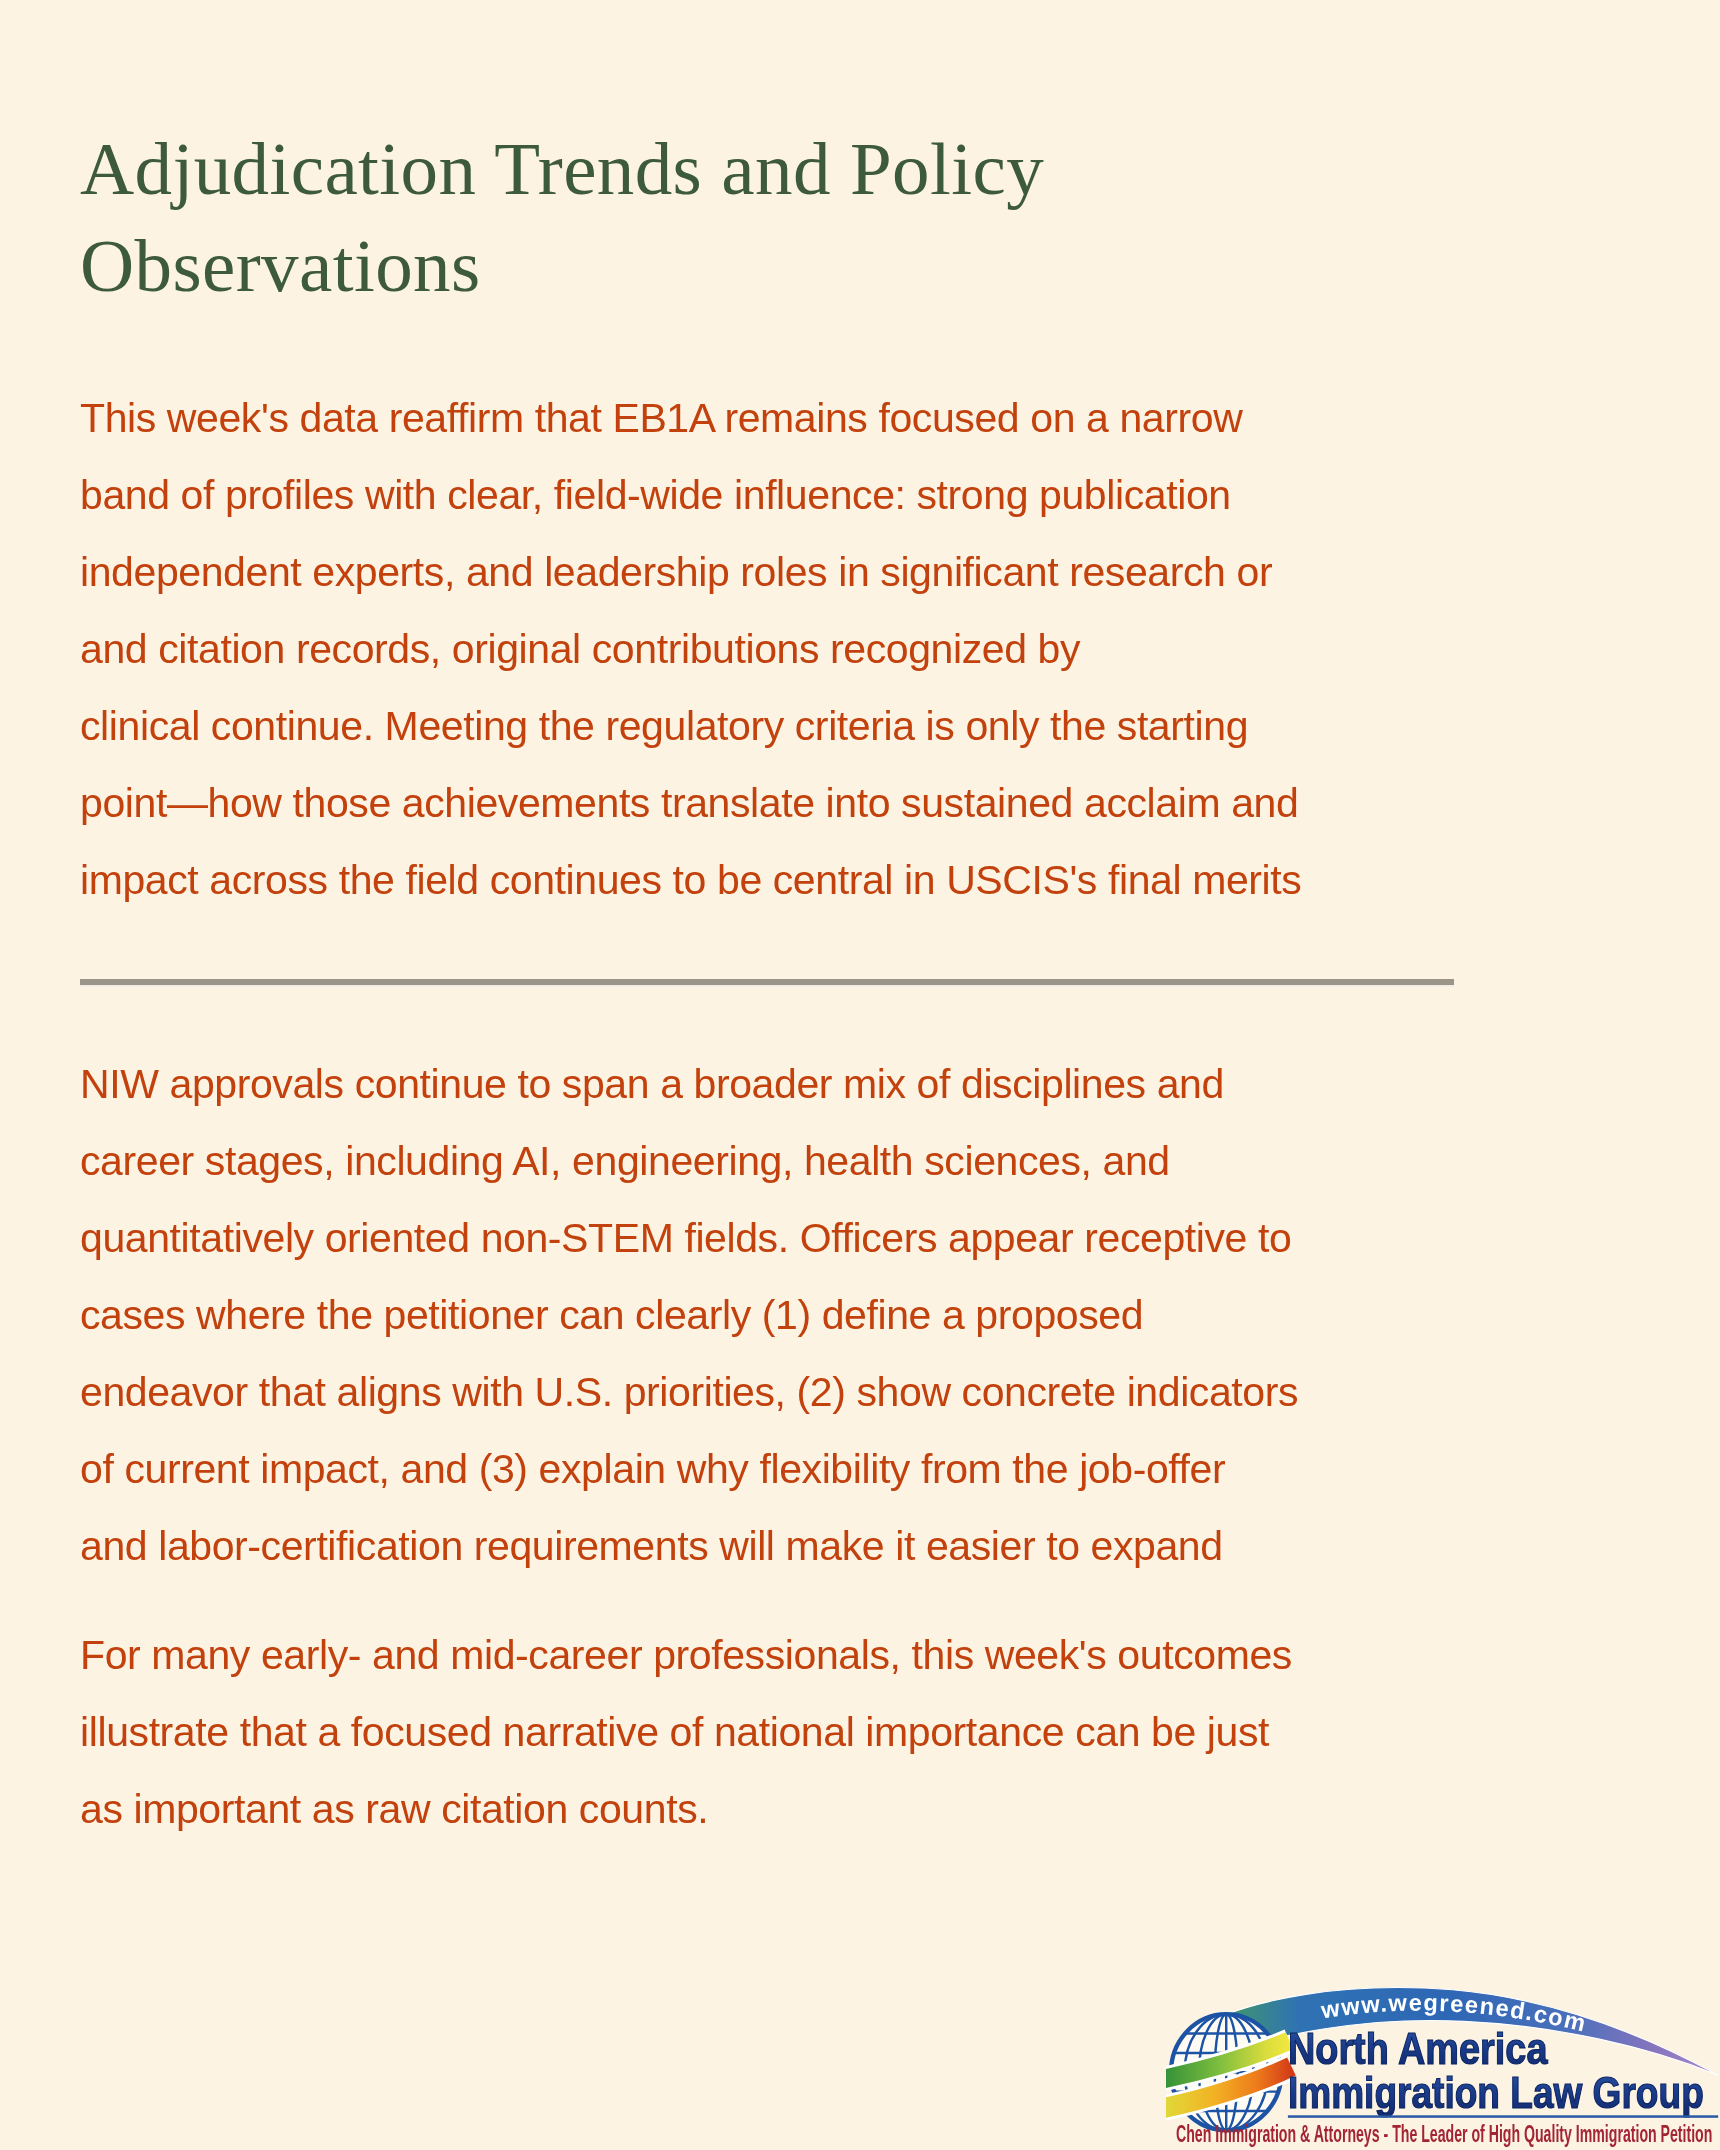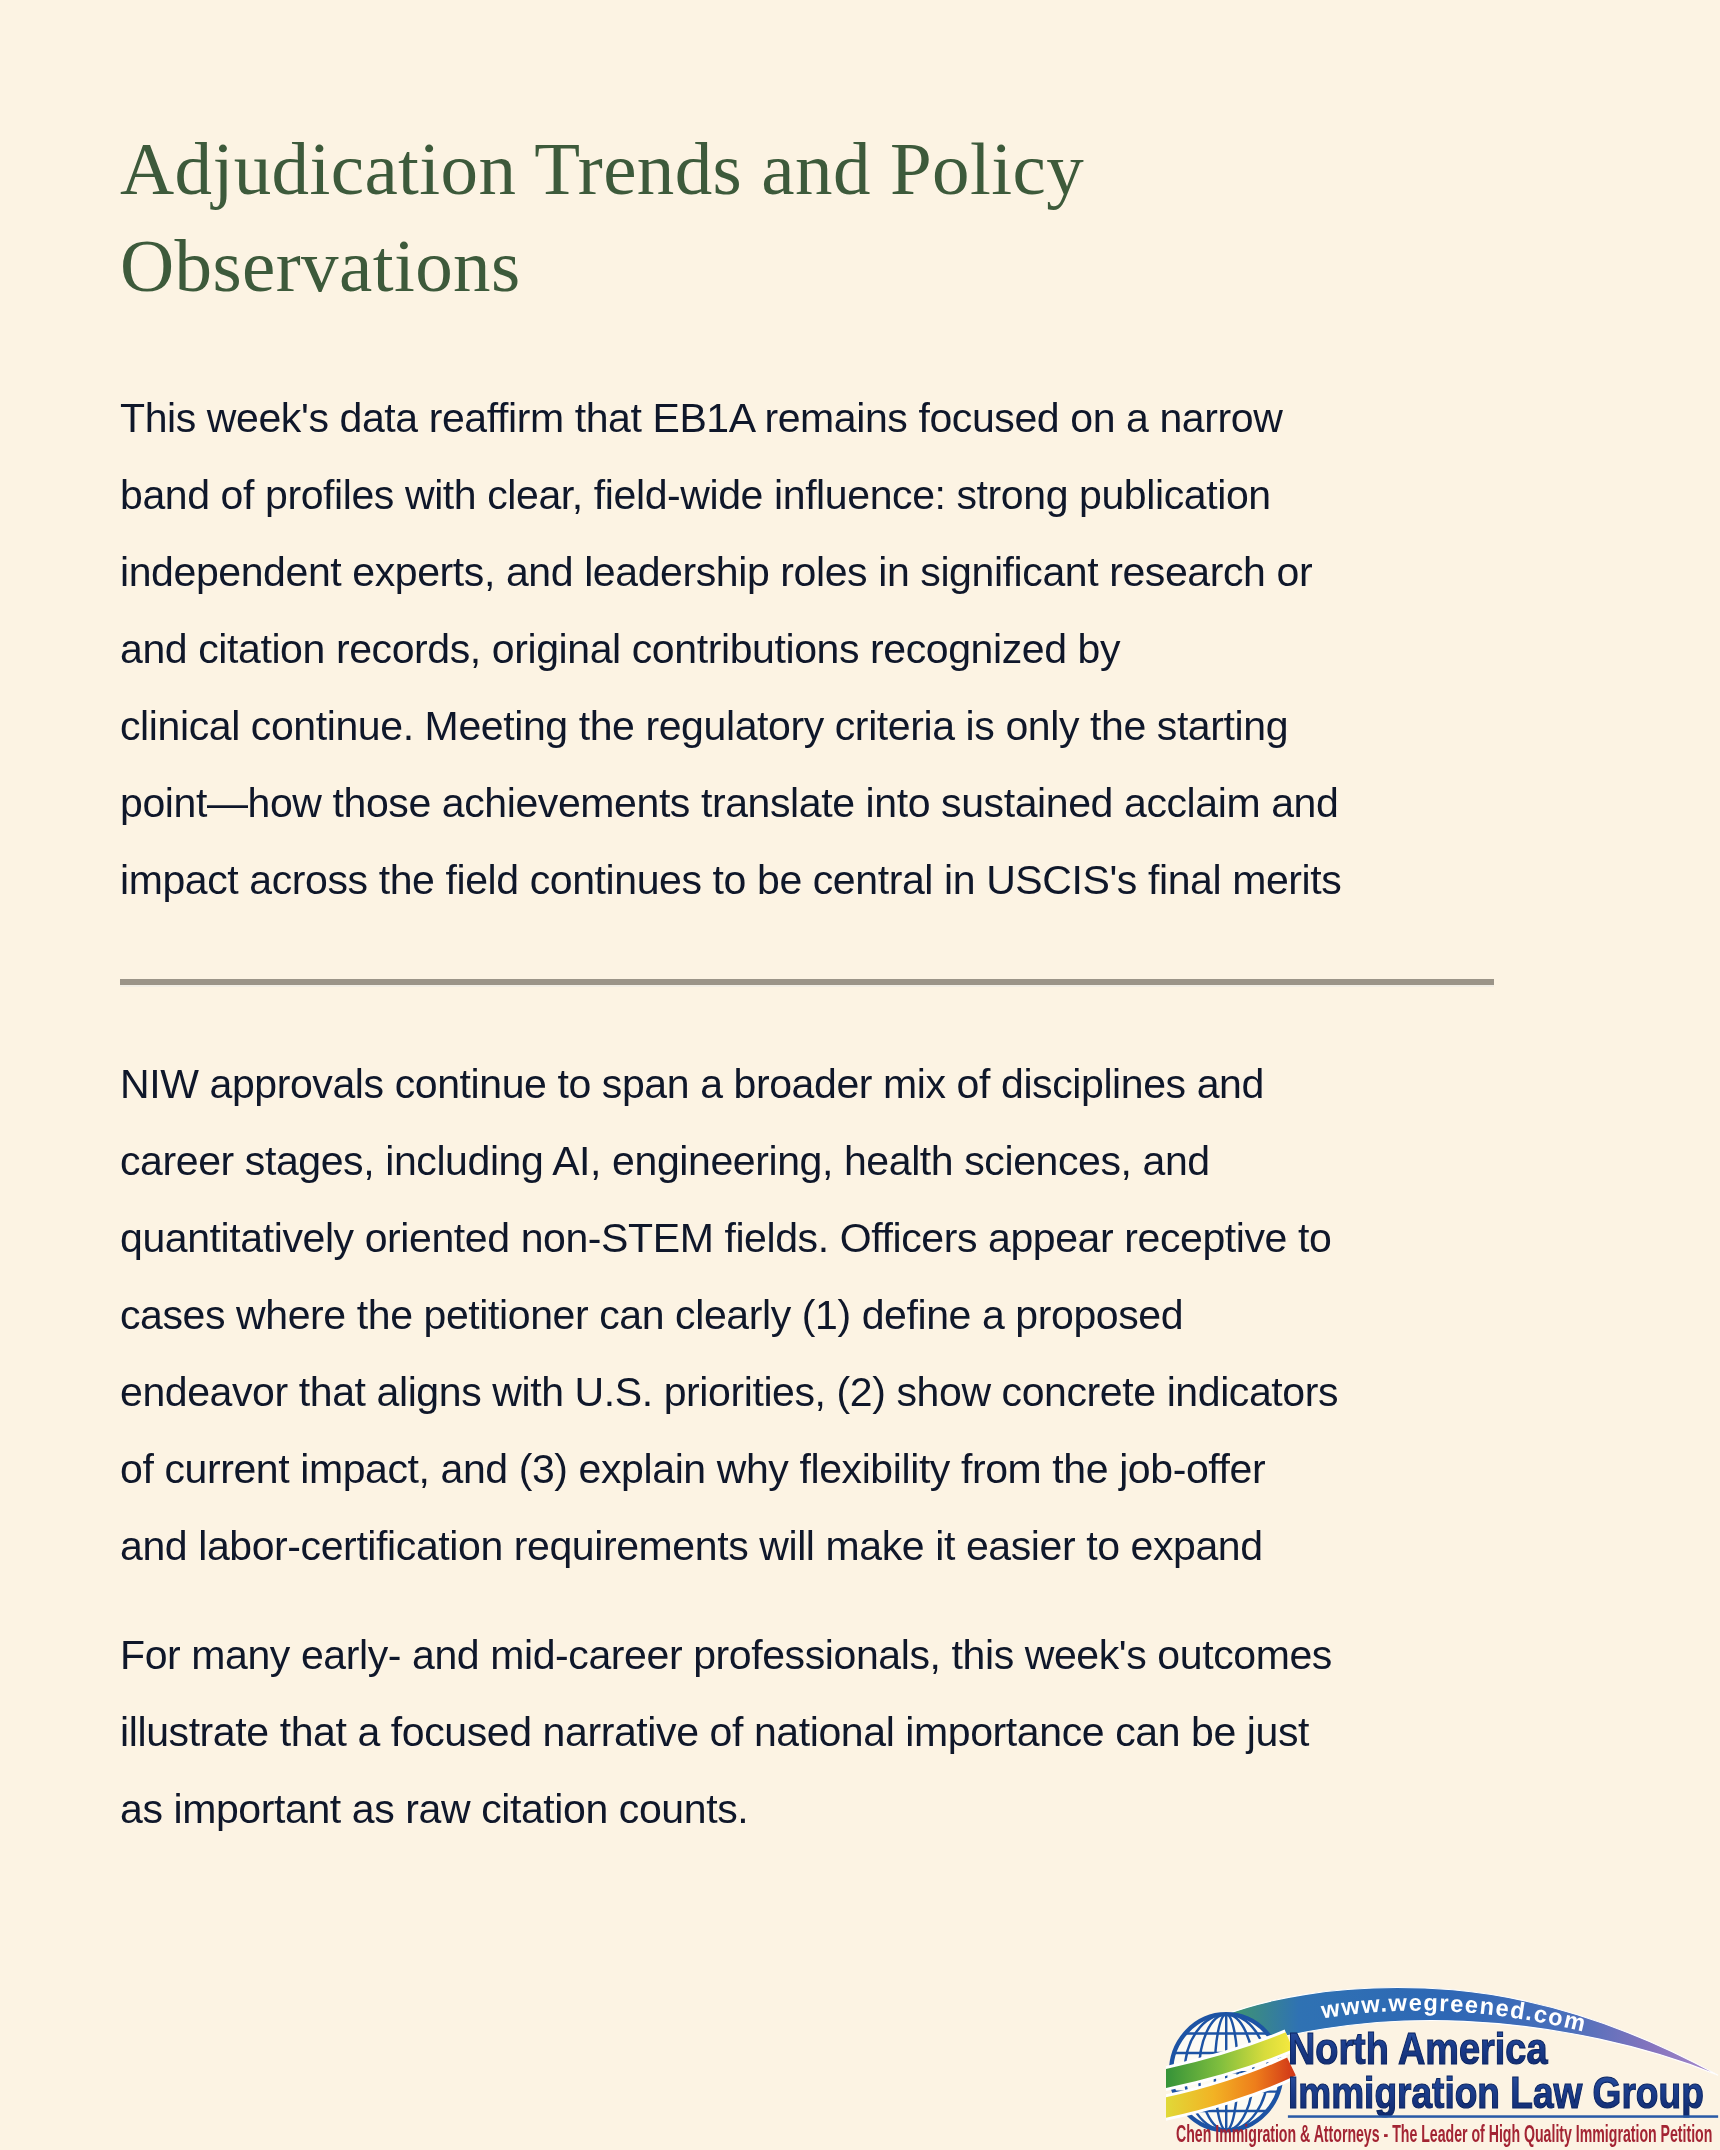--- a/index.html
+++ b/index.html
@@ -3,37 +3,37 @@
 <meta charset="utf-8">
 <style>
   html,body { margin:0; padding:0; }
   .page {
     position:relative;
     width:1721px; height:2151px;
     background:#FCF3E3;
     overflow:hidden;
     font-family:"Liberation Sans","DejaVu Sans",sans-serif;
   }
-  .content { padding:120px 172px 0 120px; }
+  .content { padding:120px 172px 0 80px; }
   .title {
     font-family:"Liberation Serif","DejaVu Serif",serif;
     font-weight:400;
     font-size:75px;
     line-height:97px;
     letter-spacing:0.4px;
     color:#3D5A3B;
     margin:0 0 66px 0;
     max-width:1219px;
   }
   .para { margin:0 0 32px 0; }
   .line {
     font-size:41px;
     line-height:77px;
     letter-spacing:-0.4px;
-    color:#0f172a;
+    color:#c2410c;
     white-space:nowrap;
   }
   .divider {
     width:1374px; height:5.7px;
     background:#9B9488;
     border-bottom:2.9px solid #F1EDE4;
     margin:60px 0 59px 0;
   }
   .logo {
     position:absolute;

